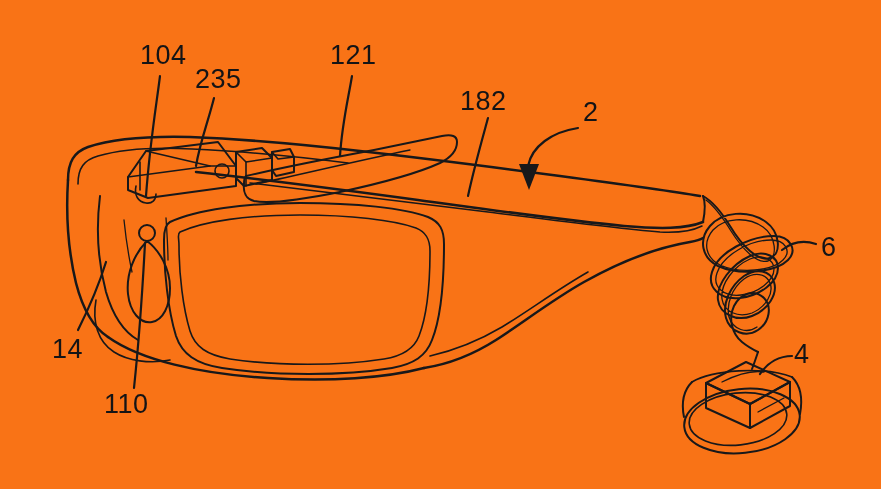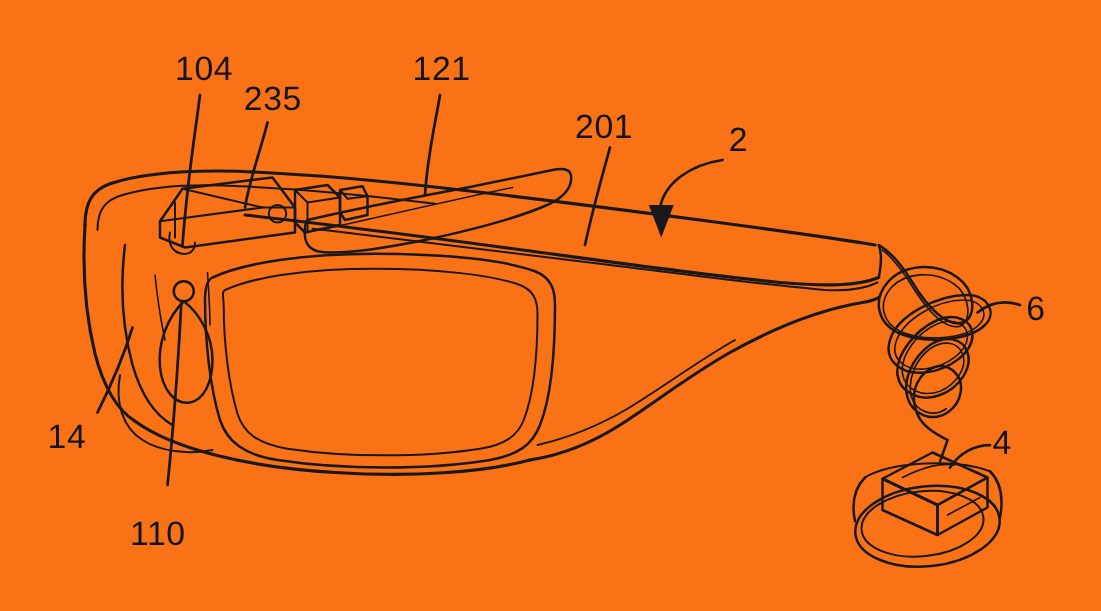--- a/index.html
+++ b/index.html
@@ -289,20 +289,20 @@
       <path class="leader" d="M 78,330 C 88,310 98,288 106,262"></path>
 
       <path class="leader" d="M 134,388 C 138,350 142,300 145,243"></path>
     </g>
 
   </svg>
 
   <div class="ref-label" style="left:140px; top:42px;">104</div>
   <div class="ref-label" style="left:195px; top:66px;">235</div>
   <div class="ref-label" style="left:330px; top:42px;">121</div>
-  <div class="ref-label" style="left:460px; top:88px;">201</div>
+  <div class="ref-label" style="left:460px; top:88px;">182</div>
   <div class="ref-label" style="left:583px; top:99px;">2</div>
   <div class="ref-label" style="left:821px; top:234px;">6</div>
   <div class="ref-label" style="left:794px; top:341px;">4</div>
-  <div class="ref-label" style="left:38px; top:336px;">14</div>
-  <div class="ref-label" style="left:104px; top:414px;">110</div>
+  <div class="ref-label" style="left:52px; top:336px;">14</div>
+  <div class="ref-label" style="left:104px; top:391px;">110</div>
 
 </div>
 
 </body></html>

